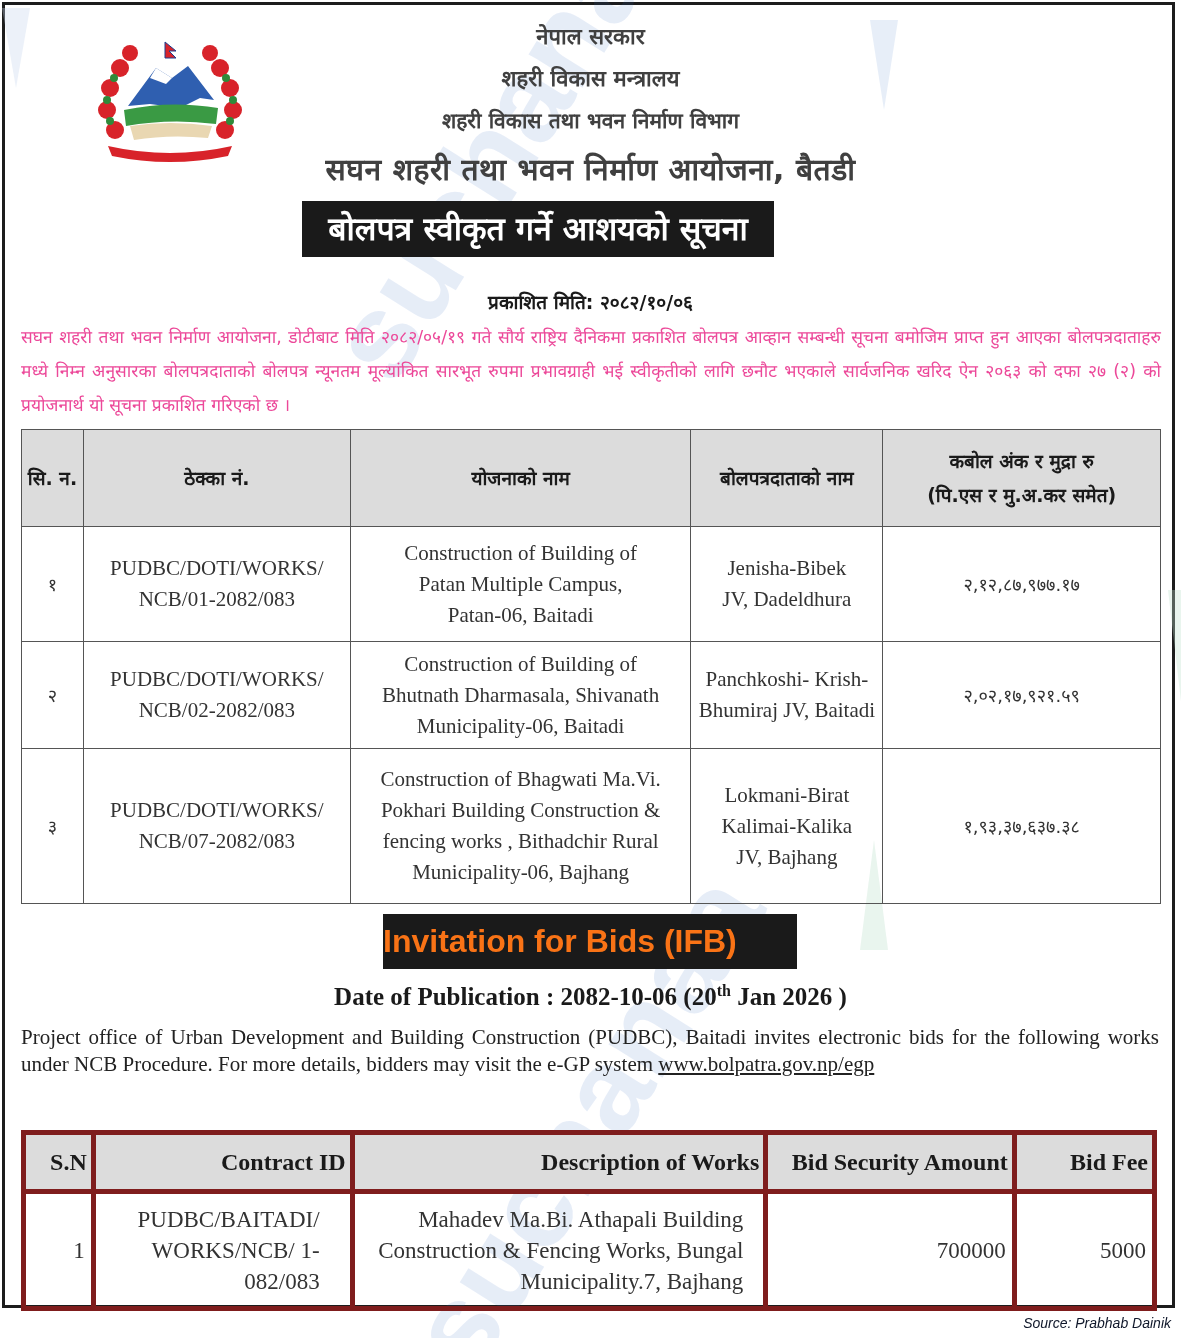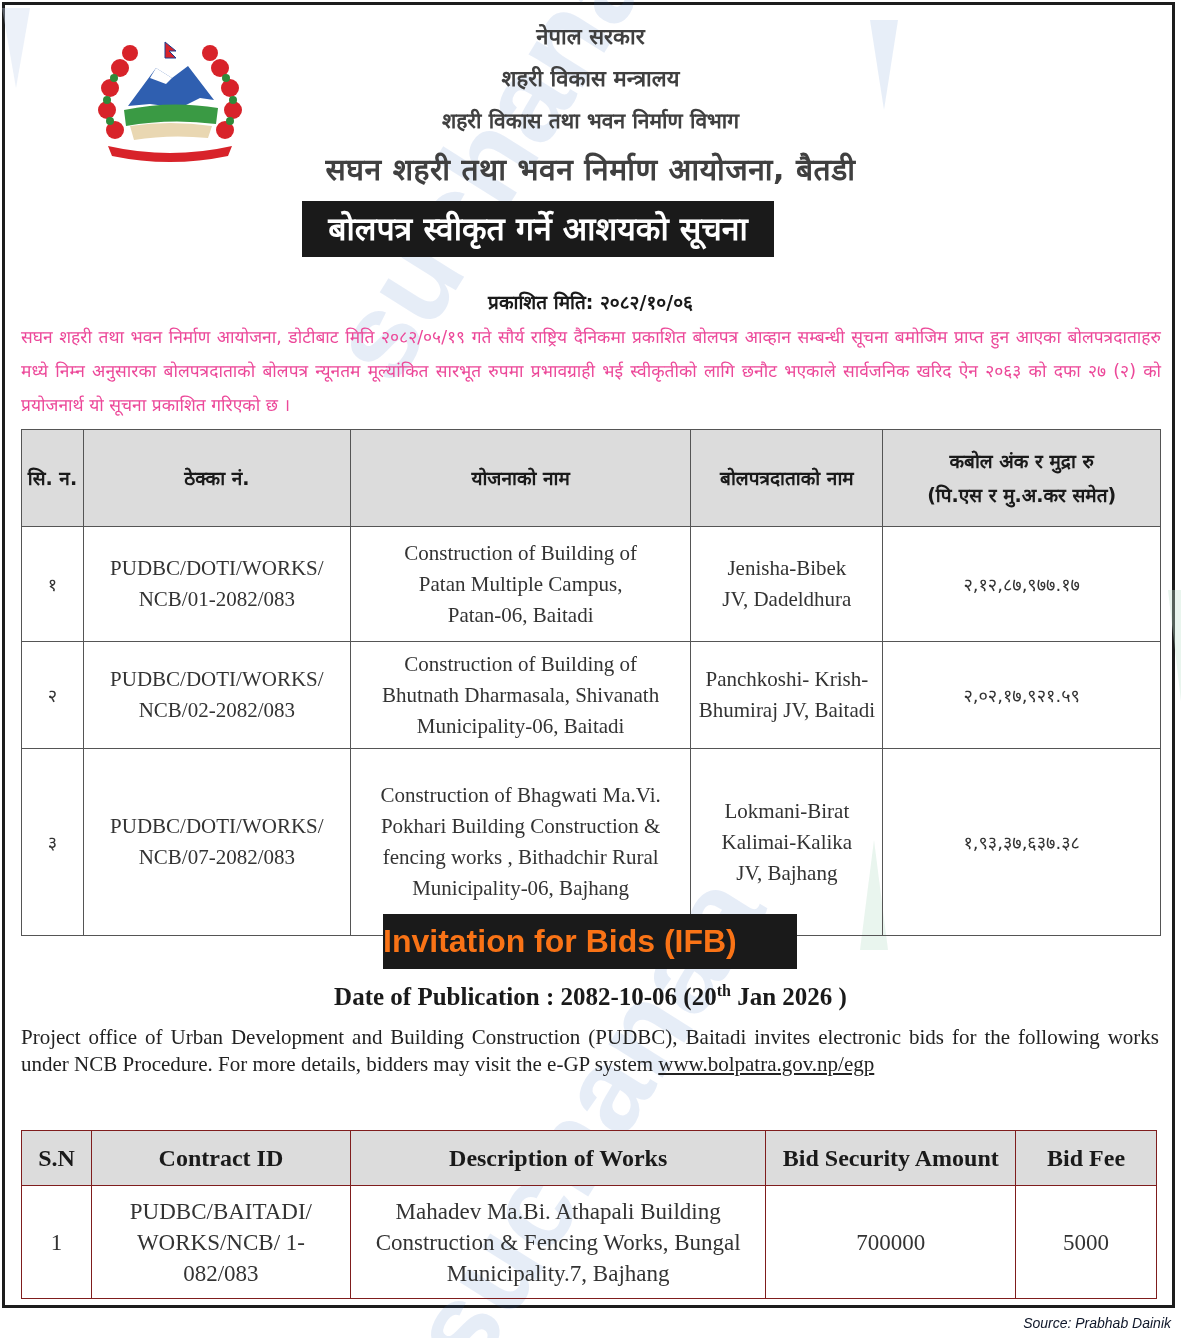--- a/index.html
+++ b/index.html
@@ -52,21 +52,21 @@
                 font-family: Liberation Sans, sans-serif; font-weight: bold; font-size: 32px; line-height: 55px; }
   .ifb-date { position: absolute; top: 982px; left: 0; width: 1181px; text-align: center;
               font-family: "Liberation Serif", serif; font-weight: bold; font-size: 25px; }
   .ifb-date sup { font-size: 16px; }
   .en-para { position: absolute; left: 21px; top: 1024px; width: 1138px;
              font-family: "Liberation Serif", serif; font-size: 21px; line-height: 27px;
              text-align: justify; color: #222; }
   .en-para a { color: #222; text-decoration: underline; }
 
   .en-table { left: 21px; top: 1130px; width: 1136px; }
-  .en-table th, .en-table td { border: 1px solid #7f1d1d; text-align: center; vertical-align: middle; }
+  .en-table th, .en-table td { border: 5px solid #7f1d1d; text-align: right; vertical-align: middle; }
   .en-table th { background: #dcdcdc; font-family: "Liberation Serif", serif; font-weight: bold;
                  font-size: 24px; height: 54px; padding: 0 4px; }
   .en-table td { font-family: "Liberation Serif", serif; font-size: 23px; line-height: 31px; height: 112px; color: #333; padding: 0 6px; }
 
   .source { position: absolute; right: 10px; top: 1315px; font-family: "Liberation Sans", sans-serif;
             font-style: italic; font-size: 14px; color: #0f172a; }
 </style>
 </head>
 <body>
 
@@ -151,21 +151,21 @@
     <tr class="r2">
       <td class="dev">२</td>
       <td>PUDBC/DOTI/WORKS/ NCB/02-2082/083</td>
       <td style="padding:0 22px;">Construction of Building of Bhutnath Dharmasala, Shivanath Municipality-06, Baitadi</td>
       <td>Panchkoshi- Krish-Bhumiraj JV, Baitadi</td>
       <td class="dev">२,०२,१७,९२१.५९</td>
     </tr>
     <tr class="r3">
       <td class="dev">३</td>
       <td>PUDBC/DOTI/WORKS/ NCB/07-2082/083</td>
-      <td style="padding:16px 10px;">Construction of Bhagwati Ma.Vi. Pokhari Building Construction &amp; fencing works , Bithadchir Rural Municipality-06, Bajhang</td>
+      <td style="padding:0 10px;">Construction of Bhagwati Ma.Vi. Pokhari Building Construction &amp; fencing works , Bithadchir Rural Municipality-06, Bajhang</td>
       <td style="padding:0 20px;">Lokmani-Birat Kalimai-Kalika JV, Bajhang</td>
       <td class="dev">१,९३,३७,६३७.३८</td>
     </tr>
   </tbody>
 </table>
 
 <div class="ifb-banner">Invitation for Bids (IFB)</div>
 <div class="ifb-date"><span>Date of Publication : 2082-10-06 (20</span><sup>th</sup><span> Jan 2026 )</span></div>
 
 <div class="en-para"><span>Project office of Urban Development and Building Construction (PUDBC), Baitadi  invites electronic bids for the following works under NCB Procedure. For more details, bidders may visit the e-GP system </span><a>www.bolpatra.gov.np/egp</a></div>

